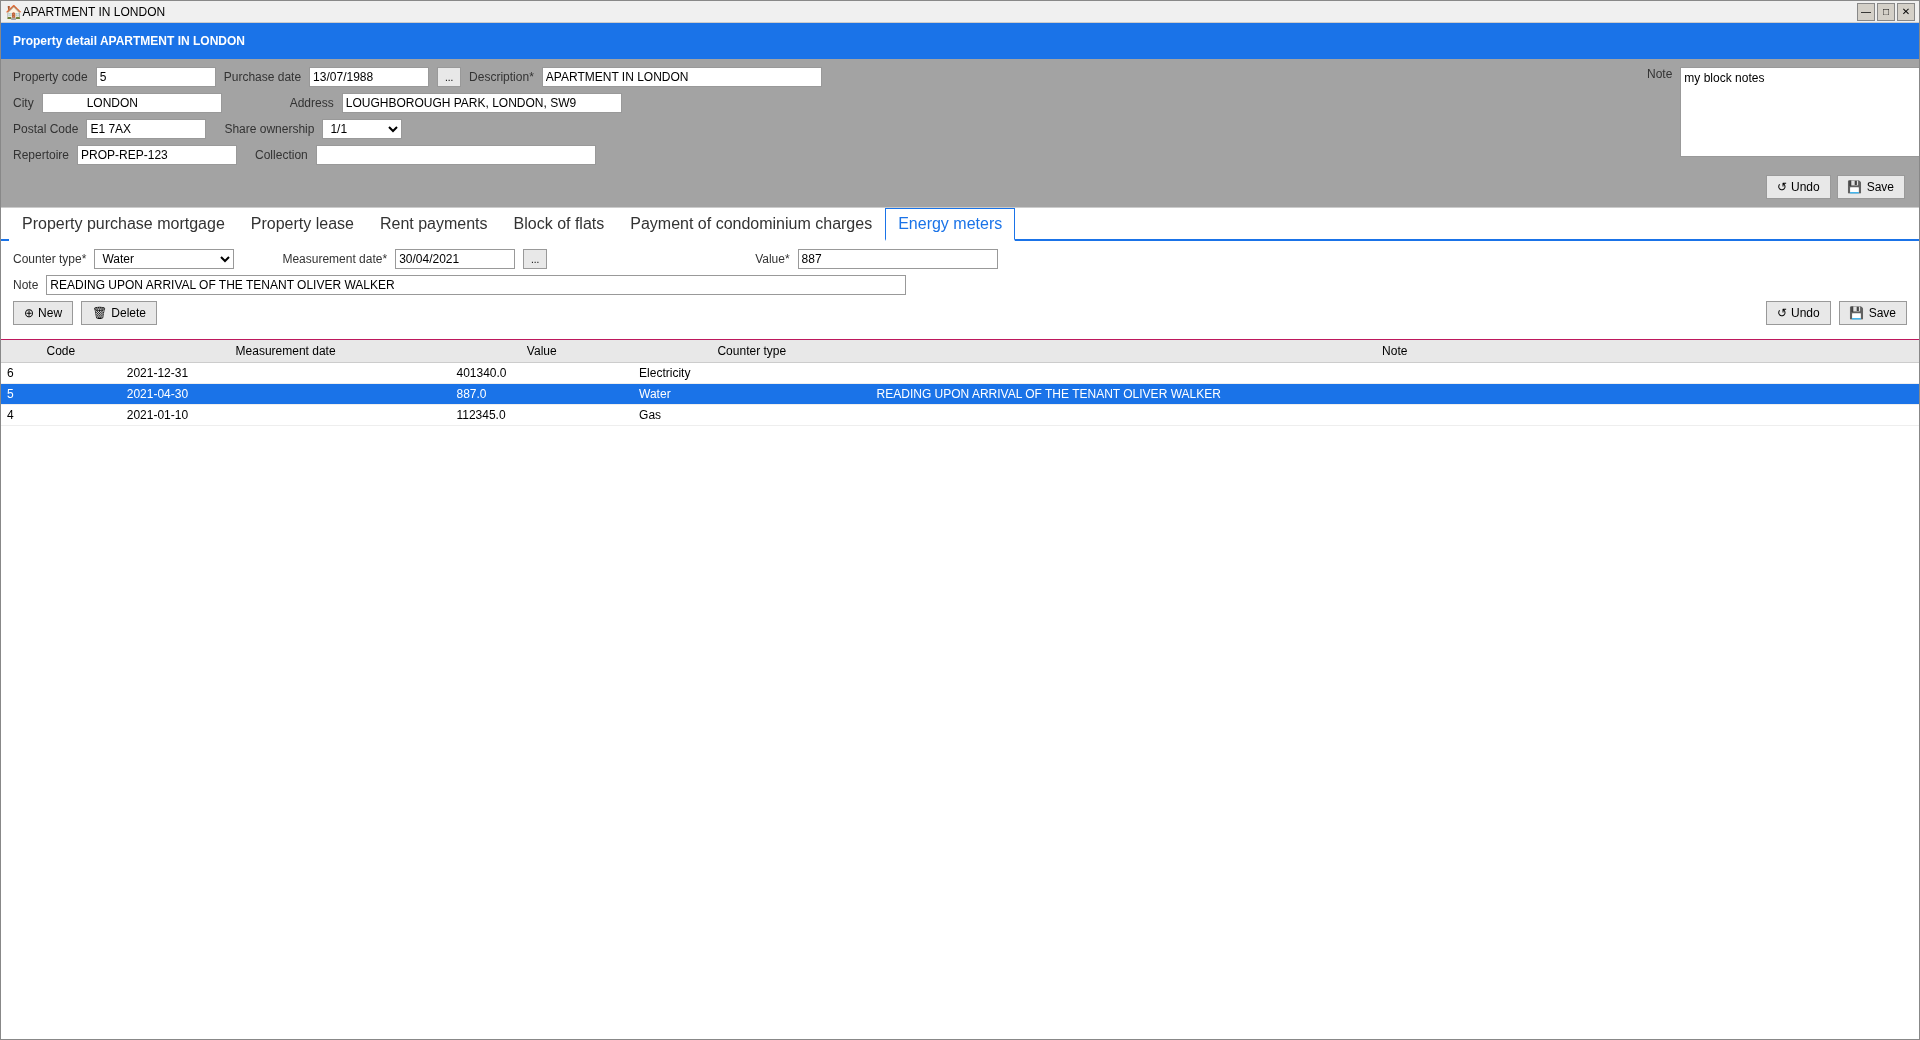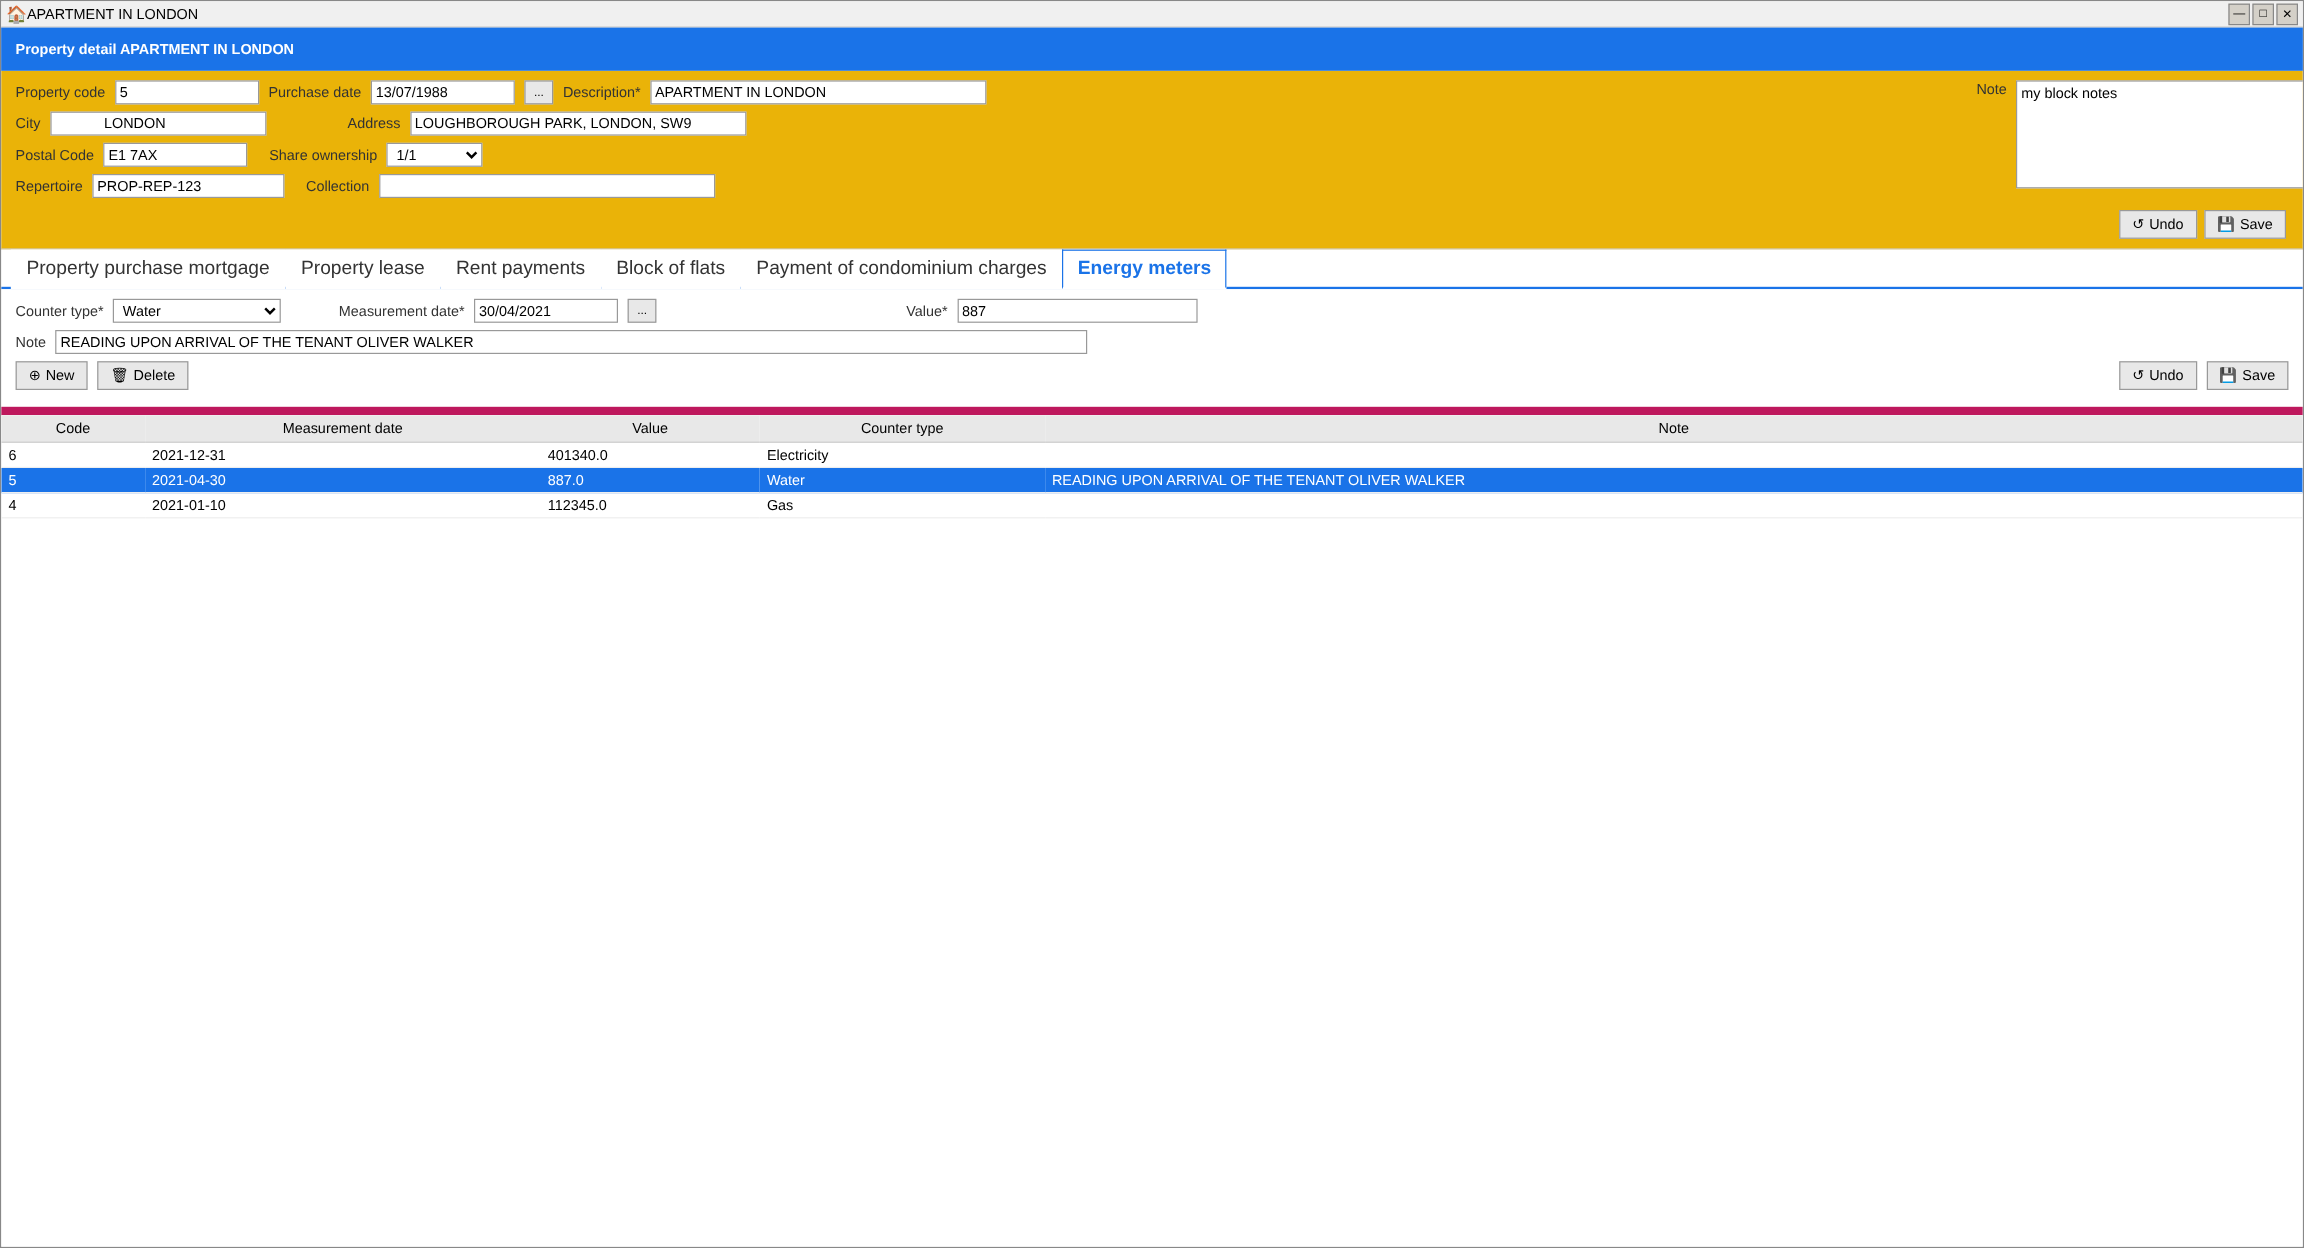--- a/index.html
+++ b/index.html
@@ -8,44 +8,44 @@
     .window { width: 1920px; height: 1040px; background: #f0f0f0; display: flex; flex-direction: column; border: 1px solid #888; }
 
     .title-bar { background: #f0f0f0; height: 22px; display: flex; align-items: center; padding: 0 4px; border-bottom: 1px solid #ccc; }
     .house-icon { color: #e8a000; font-size: 14px; }
     .title-bar-text { font-size: 12px; font-weight: normal; flex: 1; }
     .title-bar-controls { display: flex; gap: 2px; }
     .title-bar-btn { width: 18px; height: 18px; background: #d4d0c8; border: 1px solid #888; font-size: 10px; cursor: pointer; display: flex; align-items: center; justify-content: center; }
 
     .header-bar { background: #1a73e8; color: white; height: 36px; display: flex; align-items: center; padding: 0 12px; font-size: 16px; font-weight: bold; }
 
-    .form-section { background: #eab308; padding: 8px 12px; border-bottom: 1px solid #ccc; }
+    .form-section { background: #a3a3a3; padding: 8px 12px; border-bottom: 1px solid #ccc; }
 
     .form-row { display: flex; align-items: center; margin-bottom: 6px; gap: 8px; }
     .form-label { color: #333; white-space: nowrap; min-width: fit-content; }
     .form-input { border: 1px solid #999; height: 20px; padding: 1px 3px; background: white; font-size: 12px; }
     .form-input-md { width: 120px; }
     .form-input-lg { width: 200px; }
     .form-input-xl { width: 280px; }
     .btn-ellipsis { width: 24px; height: 20px; border: 1px solid #999; background: #e8e8e8; cursor: pointer; font-size: 10px; display: flex; align-items: center; justify-content: center; }
     .form-select { border: 1px solid #999; height: 20px; padding: 1px 3px; background: white; font-size: 12px; }
 
     .form-cols { display: flex; gap: 20px; }
     .form-col-left { flex: 1; }
     .form-col-right { width: 260px; }
     .note-textarea { border: 1px solid #999; width: 250px; height: 90px; padding: 3px; font-size: 12px; resize: none; }
 
     .action-row { display: flex; justify-content: flex-end; gap: 6px; margin-top: 4px; padding-right: 2px; }
     .btn { border: 1px solid #999; background: #e8e8e8; height: 24px; padding: 0 10px; cursor: pointer; font-size: 12px; display: flex; align-items: center; gap: 4px; }
 
     .tabs { display: flex; border-bottom: 2px solid #1a73e8; padding: 0 8px; background: white; }
     .tab { padding: 6px 12px; cursor: pointer; border: 1px solid transparent; margin-bottom: -2px; font-size: 16px; color: #333; background: white; }
-    .tab.active { border: 1px solid #1a73e8; border-bottom: 2px solid white; font-weight: bold; color: #1a73e8; background: white; }
-
-    .energy-section { background: white; padding: 8px 12px; border-bottom: 7px solid #be185d; }
+    .tab.active { border: 1px solid #1a73e8; border-bottom: 2px solid white; font-weight: normal; color: #1a73e8; background: white; }
+
+    .energy-section { background: white; padding: 8px 12px; border-bottom: 1px solid #be185d; }
     .energy-row { display: flex; align-items: center; margin-bottom: 6px; gap: 8px; flex-wrap: wrap; }
 
     .table-section { background: white; flex: 1; overflow: auto; }
     table { width: 100%; border-collapse: collapse; }
     thead tr { background: #e8e8e8; }
     th { text-align: center; padding: 4px 6px; border-bottom: 1px solid #ccc; font-weight: normal; font-size: 12px; }
     td { padding: 3px 6px; font-size: 12px; border-bottom: 1px solid #eee; }
     tr.selected { background: #1a73e8; color: white; }
     tr.selected td { color: white; }
 

